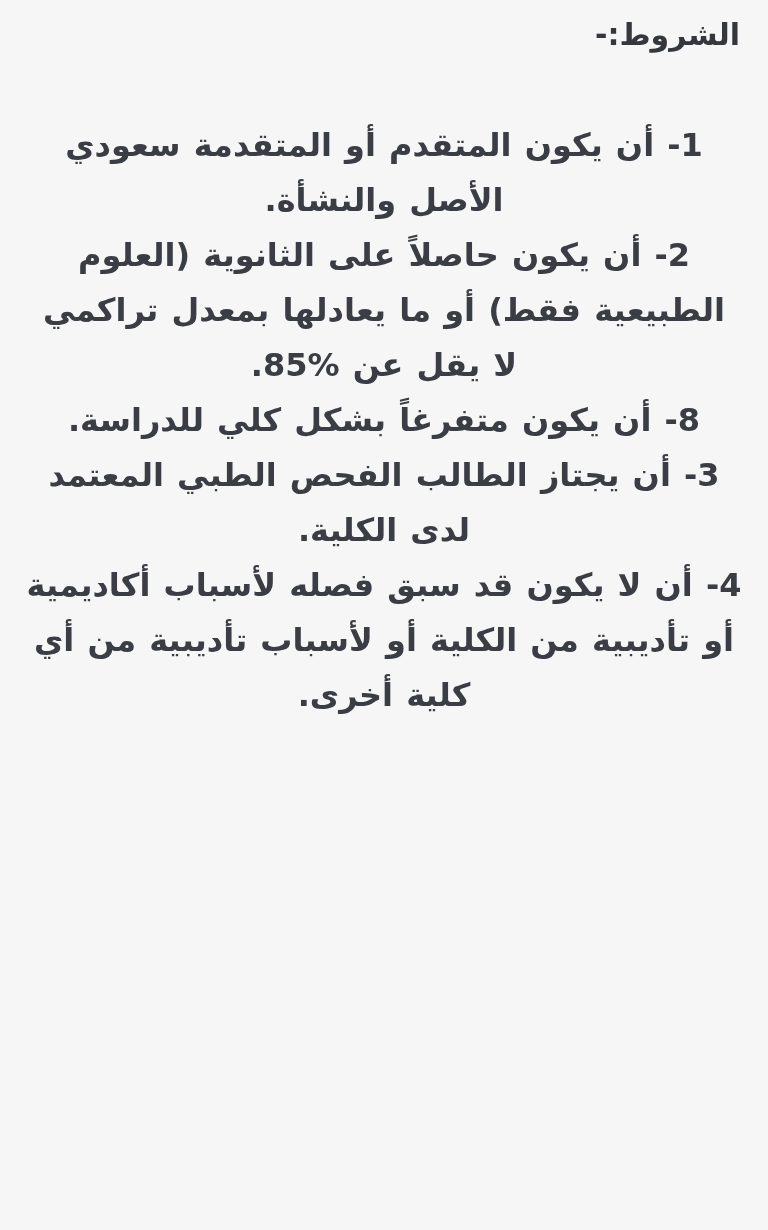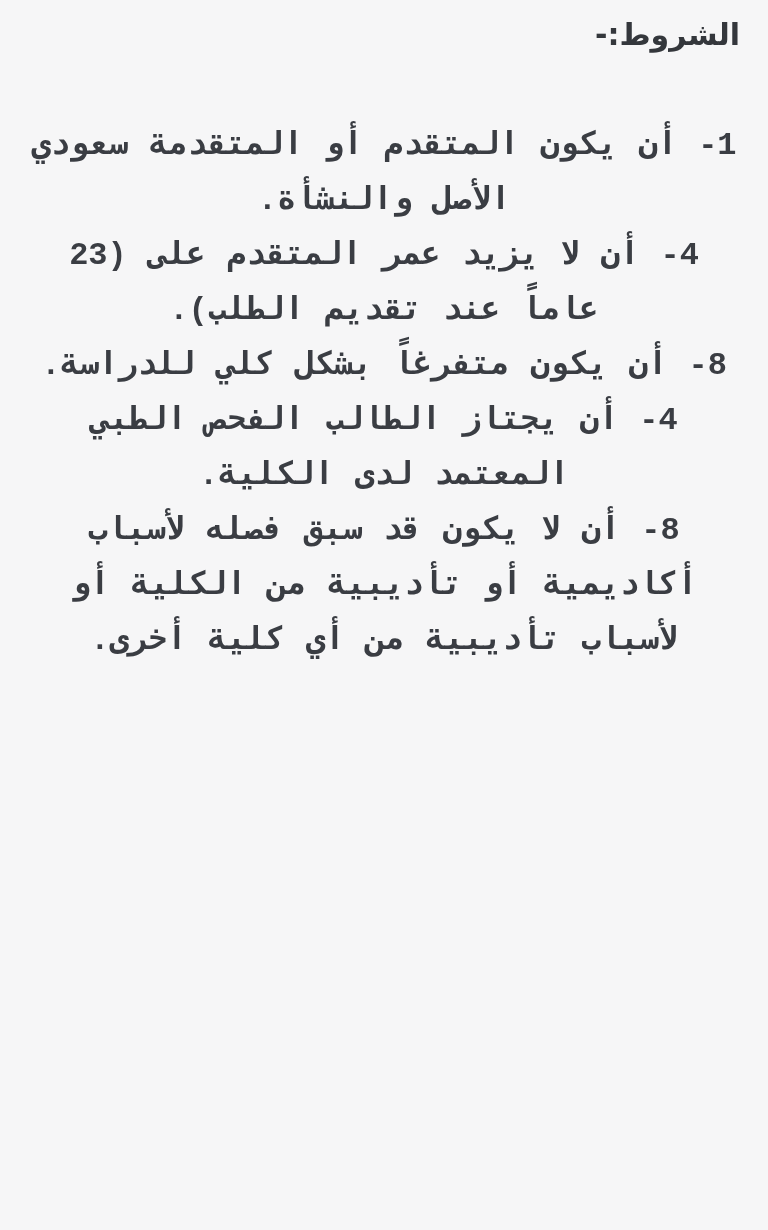--- a/index.html
+++ b/index.html
@@ -35,29 +35,28 @@
     text-align: center;
   }
   .condition {
     direction: rtl;
     font-size: 32px;
     font-weight: 600;
     line-height: 55px;
     margin: 0;
     text-align: center;
     word-spacing: 2px;
-    font-family: Liberation Mono, monospace;
   }
 </style>
 </head>
 <body>
 
 <div class="doc">
   <h1 class="heading">الشروط:-</h1>
 
   <div class="conditions">
     <p class="condition">1- أن يكون المتقدم أو المتقدمة سعودي الأصل والنشأة.</p>
-    <p class="condition">4- أن لا يزيد عمر المتقدم على (23 عاماً عند تقديم الطلب).</p>
+    <p class="condition">2- أن يكون حاصلاً على الثانوية (العلوم الطبيعية فقط) أو ما يعادلها بمعدل تراكمي لا يقل عن %85.</p>
     <p class="condition">8- أن يكون متفرغاً بشكل كلي للدراسة.</p>
-    <p class="condition">4- أن يجتاز الطالب الفحص الطبي المعتمد لدى الكلية.</p>
-    <p class="condition">8- أن لا يكون قد سبق فصله لأسباب أكاديمية أو تأديبية من الكلية أو لأسباب تأديبية من أي كلية أخرى.</p>
+    <p class="condition">3- أن يجتاز الطالب الفحص الطبي المعتمد لدى الكلية.</p>
+    <p class="condition">4- أن لا يكون قد سبق فصله لأسباب أكاديمية أو تأديبية من الكلية أو لأسباب تأديبية من أي كلية أخرى.</p>
   </div>
 </div>
 
 </body></html>

